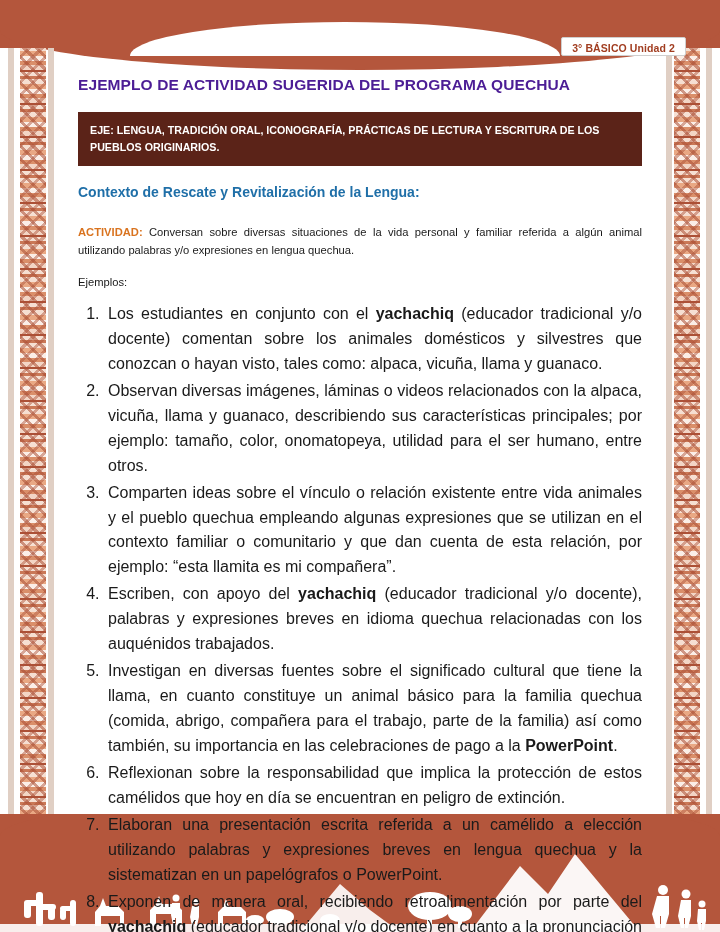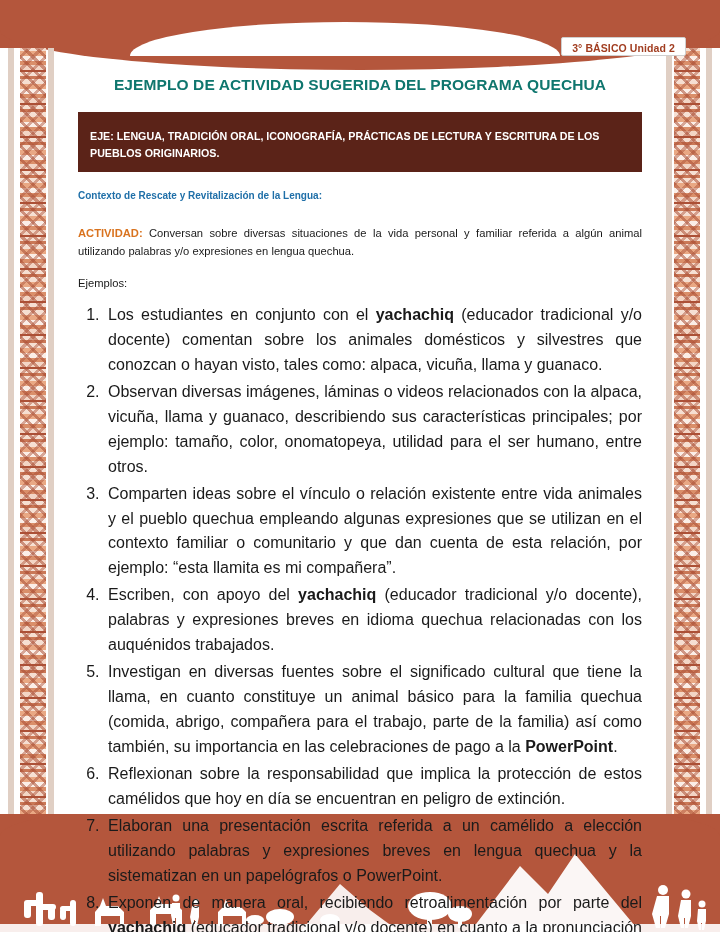--- a/index.html
+++ b/index.html
@@ -112,41 +112,40 @@
   
   .content {
     position: absolute;
     top: 62px;
     left: 78px;
     width: 564px;
     z-index: 10;
   }
 
   .doc-title {
-    text-align: center;
     font-size: 15.5px;
     font-weight: bold;
-    color: #0f766e;
+    color: #4c1d95;
     margin: 14px 0 18px 0;
     letter-spacing: 0.1px;
   }
 
   .eje-box {
     background: #5b2318;
     color: #ffffff;
     font-size: 10.7px;
     font-weight: bold;
     line-height: 1.55;
-    padding: 16px 12px 11px 12px;
+    padding: 10px 12px 11px 12px;
     margin-bottom: 18px;
   }
 
   .context-line {
     color: #1f6fa8;
-    font-size: 10px;
+    font-size: 14px;
     font-weight: bold;
     margin-bottom: 17px;
   }
 
   .activity-p {
     font-size: 11.2px;
     color: #1a1a1a;
     line-height: 1.55;
     text-align: justify;
     margin-bottom: 17px;

